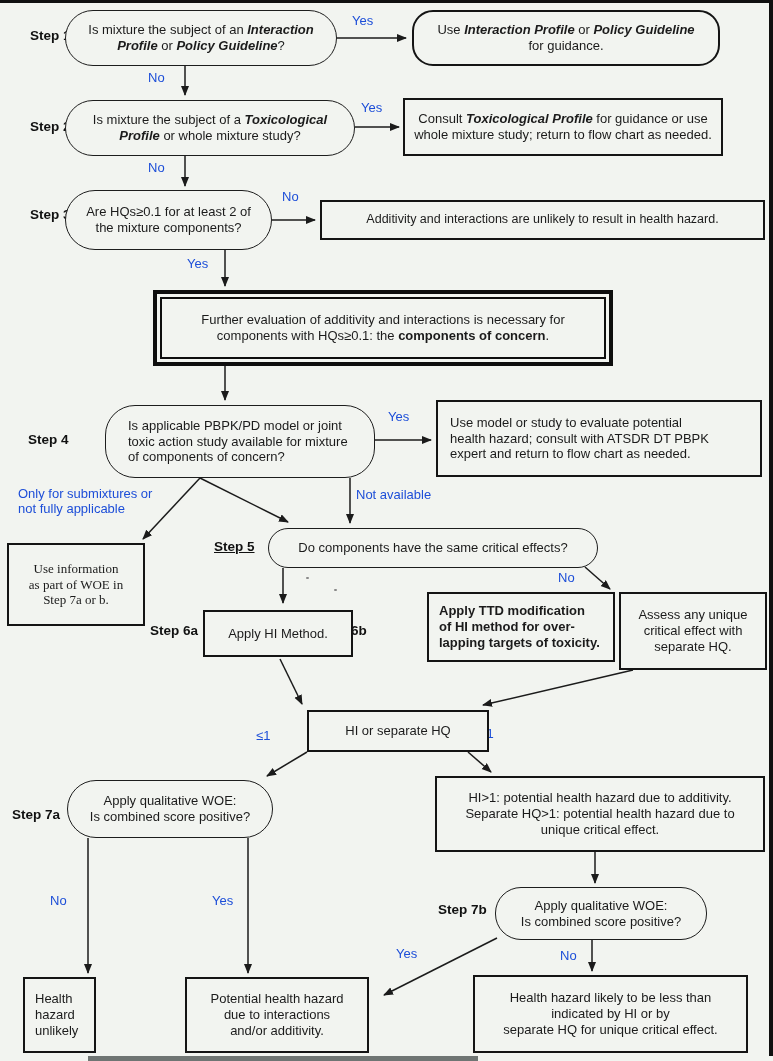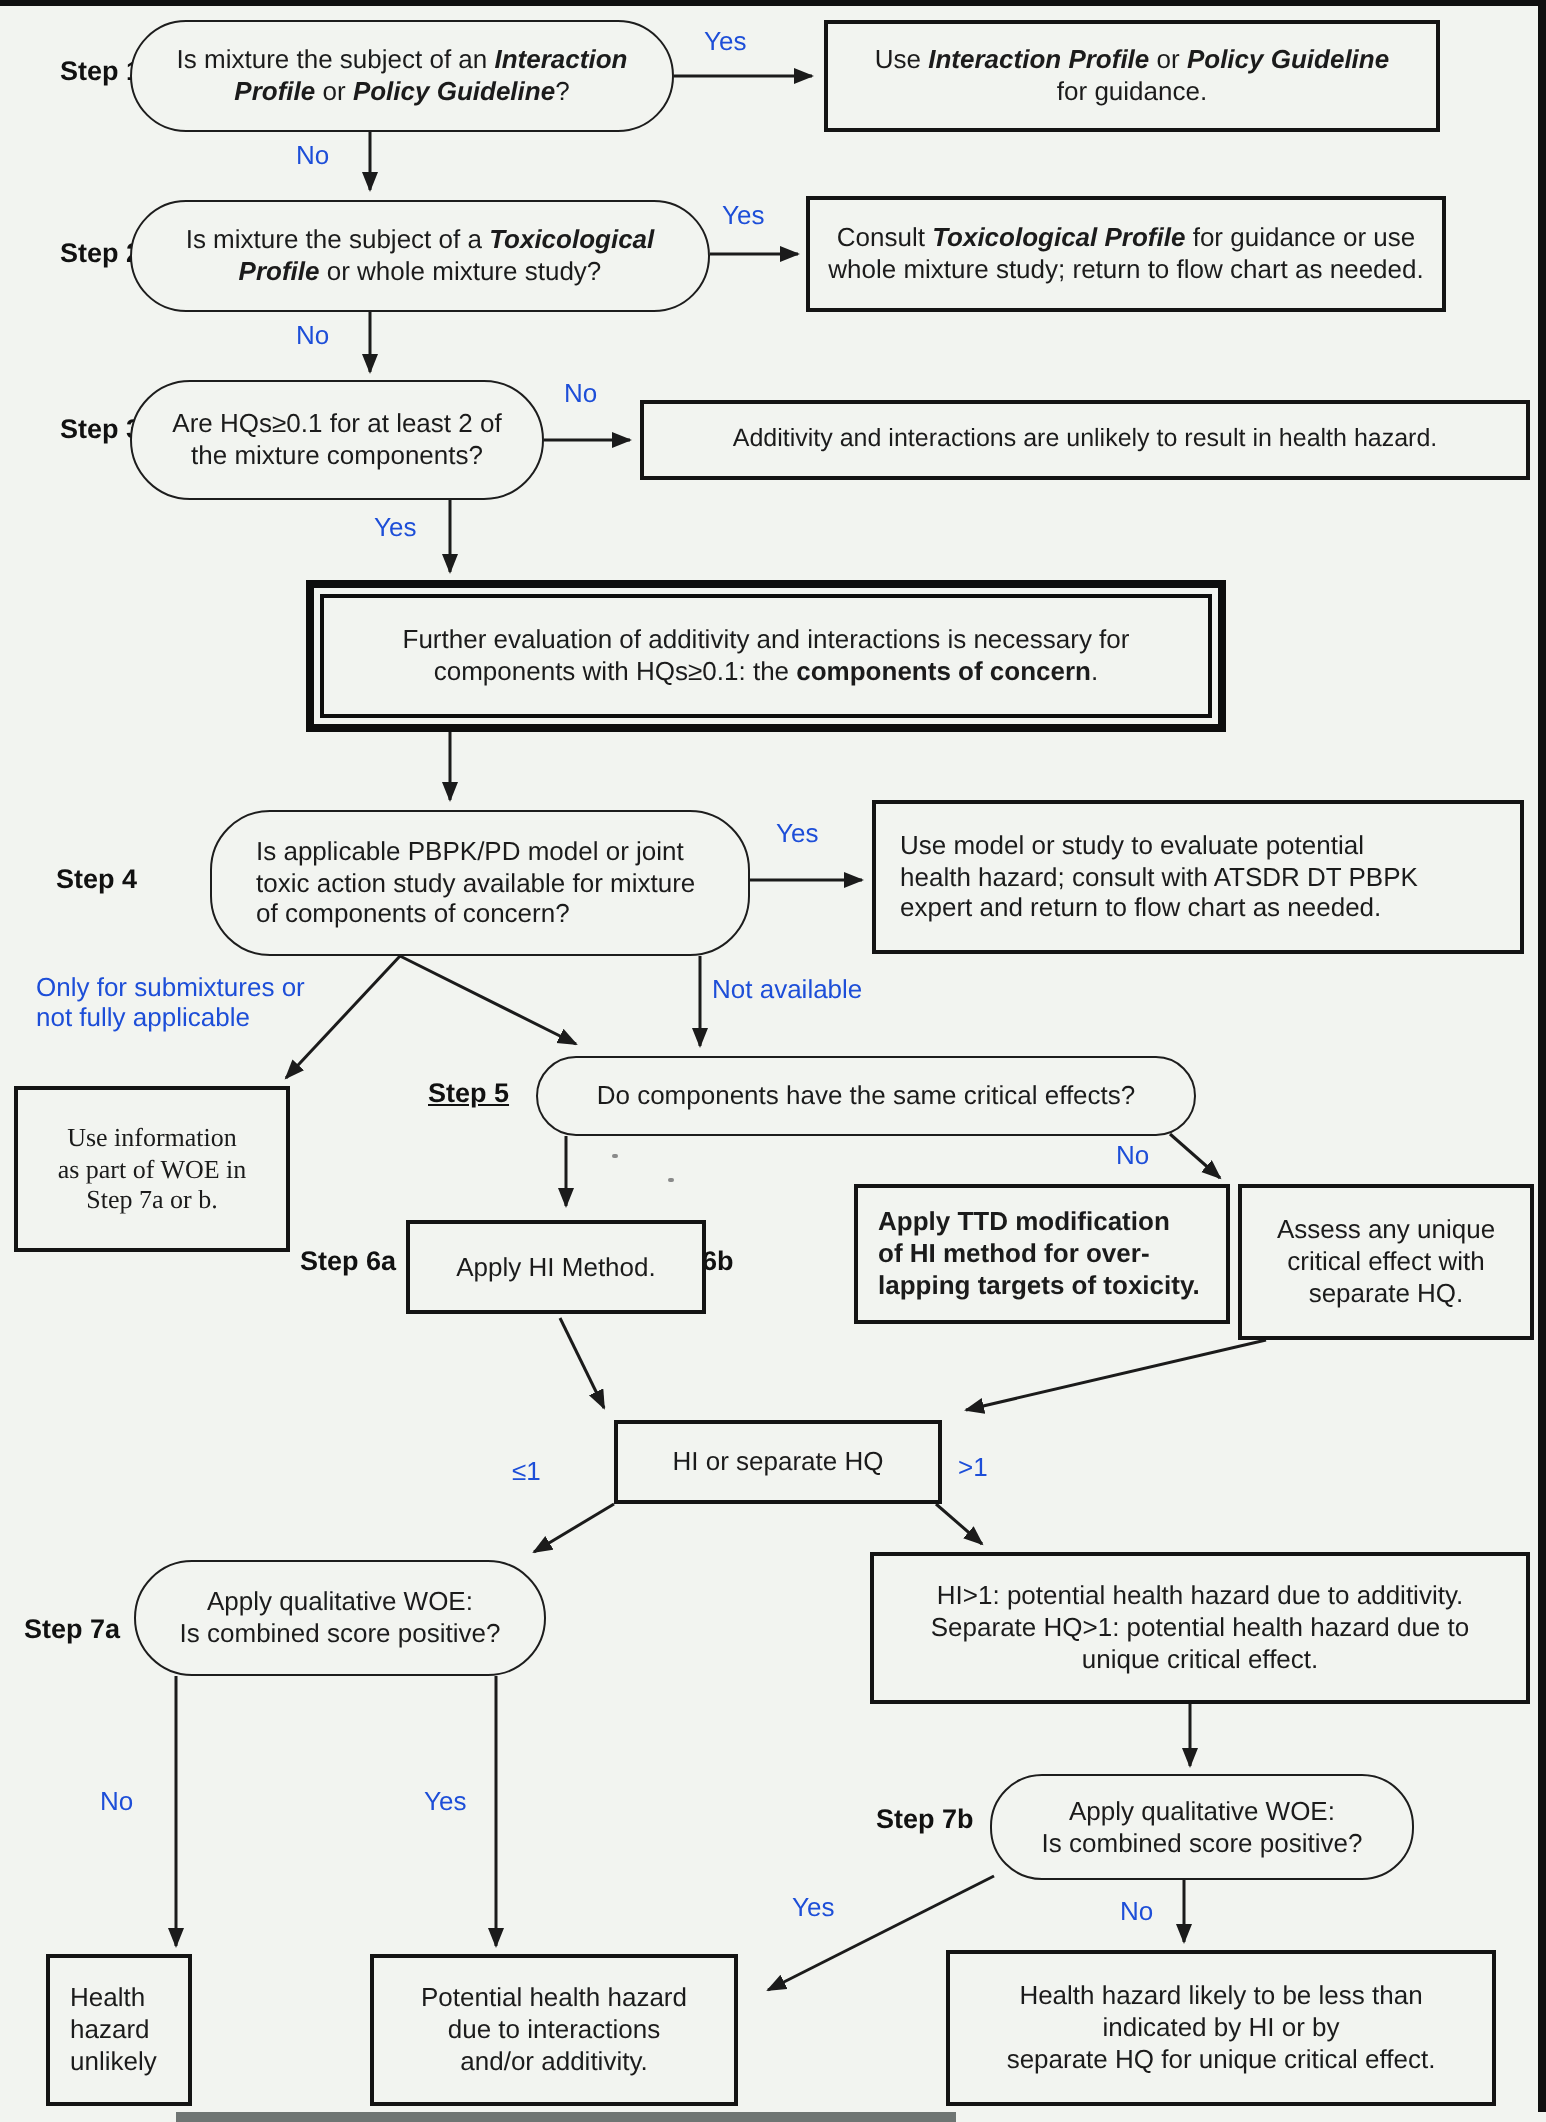--- a/index.html
+++ b/index.html
@@ -90,21 +90,21 @@
   <div class="edgelbl" style="left:396px;top:946px;">Yes</div>
   <div class="edgelbl" style="left:560px;top:948px;">No</div>
 
   <div class="speck" style="left:306px;top:577px;"></div>
   <div class="speck" style="left:334px;top:589px;"></div>
 
   <div class="node qbox" style="left:65px;top:10px;width:272px;height:56px;">
     <div class="txt"><span>Is mixture the subject of an </span><span class="bi">Interaction
 Profile</span><span> or </span><span class="bi">Policy Guideline</span><span>?</span></div>
   </div>
-  <div class="node rbox" style="left:412px;top:10px;width:308px;height:56px;">
+  <div class="node rbox" style="left:412px;top:10px;width:308px;height:56px;border-radius:21px;">
     <div class="txt"><span>Use </span><span class="bi">Interaction Profile</span><span> or </span><span class="bi">Policy Guideline</span><span>
 for guidance.</span></div>
   </div>
 
   <div class="node qbox" style="left:65px;top:100px;width:290px;height:56px;">
     <div class="txt"><span>Is mixture the subject of a </span><span class="bi">Toxicological
 Profile</span><span> or whole mixture study?</span></div>
   </div>
   <div class="node rbox" style="left:403px;top:98px;width:320px;height:58px;">
     <div class="txt"><span>Consult </span><span class="bi">Toxicological Profile</span><span>  for guidance or use
@@ -154,21 +154,21 @@
     <div class="txt left">Apply TTD modification
 of HI method for over-
 lapping targets of toxicity.</div>
   </div>
   <div class="node rbox" style="left:619px;top:592px;width:148px;height:78px;">
     <div class="txt">Assess any unique
 critical effect with
 separate HQ.</div>
   </div>
 
-  <div class="node rbox" style="left:307px;top:710px;width:164px;height:42px;">
+  <div class="node rbox" style="left:307px;top:710px;width:182px;height:42px;">
     <div class="txt">HI or separate HQ</div>
   </div>
 
   <div class="node qbox" style="left:67px;top:780px;width:206px;height:58px;">
     <div class="txt">Apply qualitative WOE:
 Is combined score positive?</div>
   </div>
   <div class="node rbox" style="left:435px;top:776px;width:330px;height:76px;">
     <div class="txt">HI&gt;1: potential health hazard due to additivity.
 Separate HQ&gt;1: potential health hazard due to

